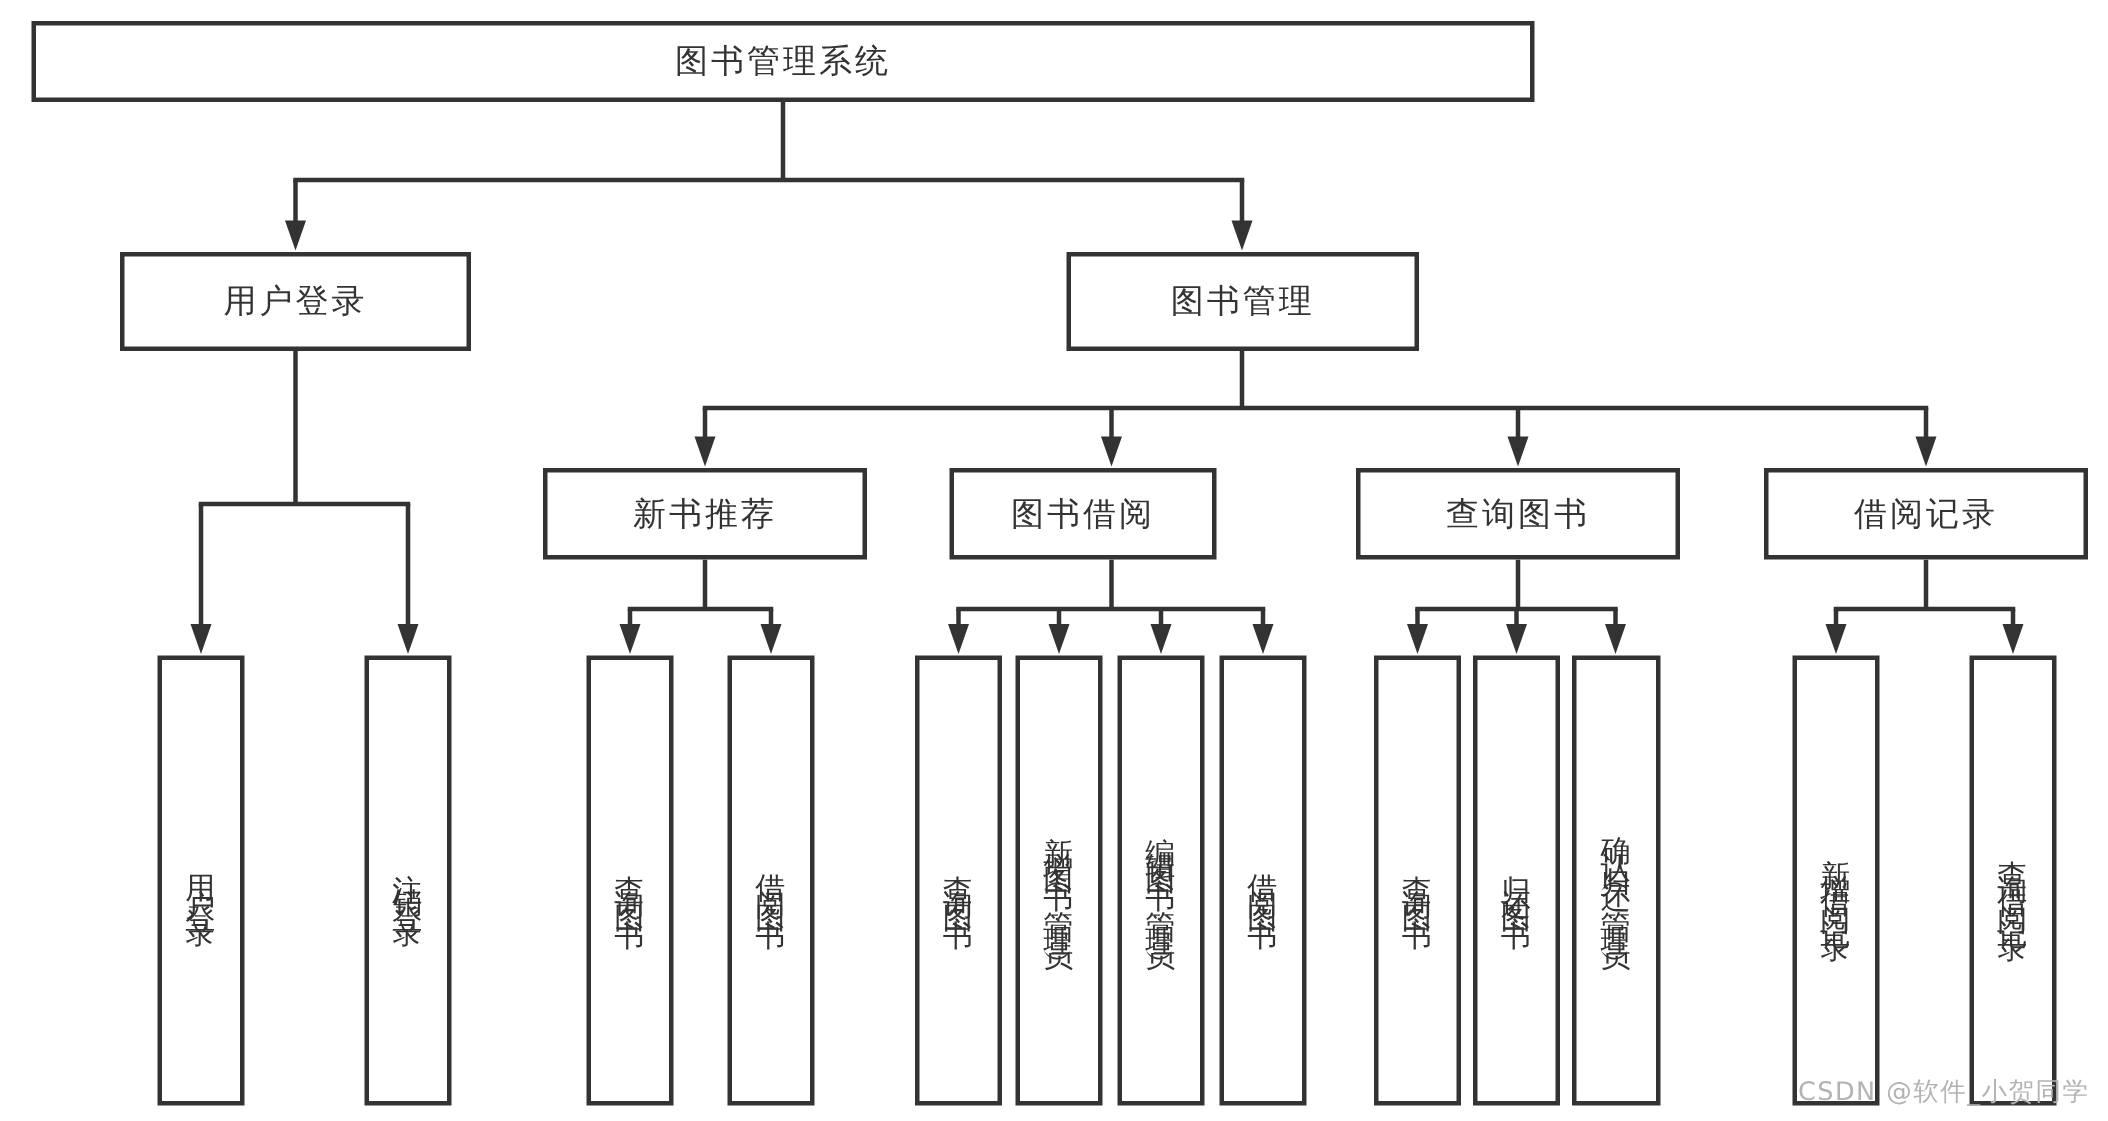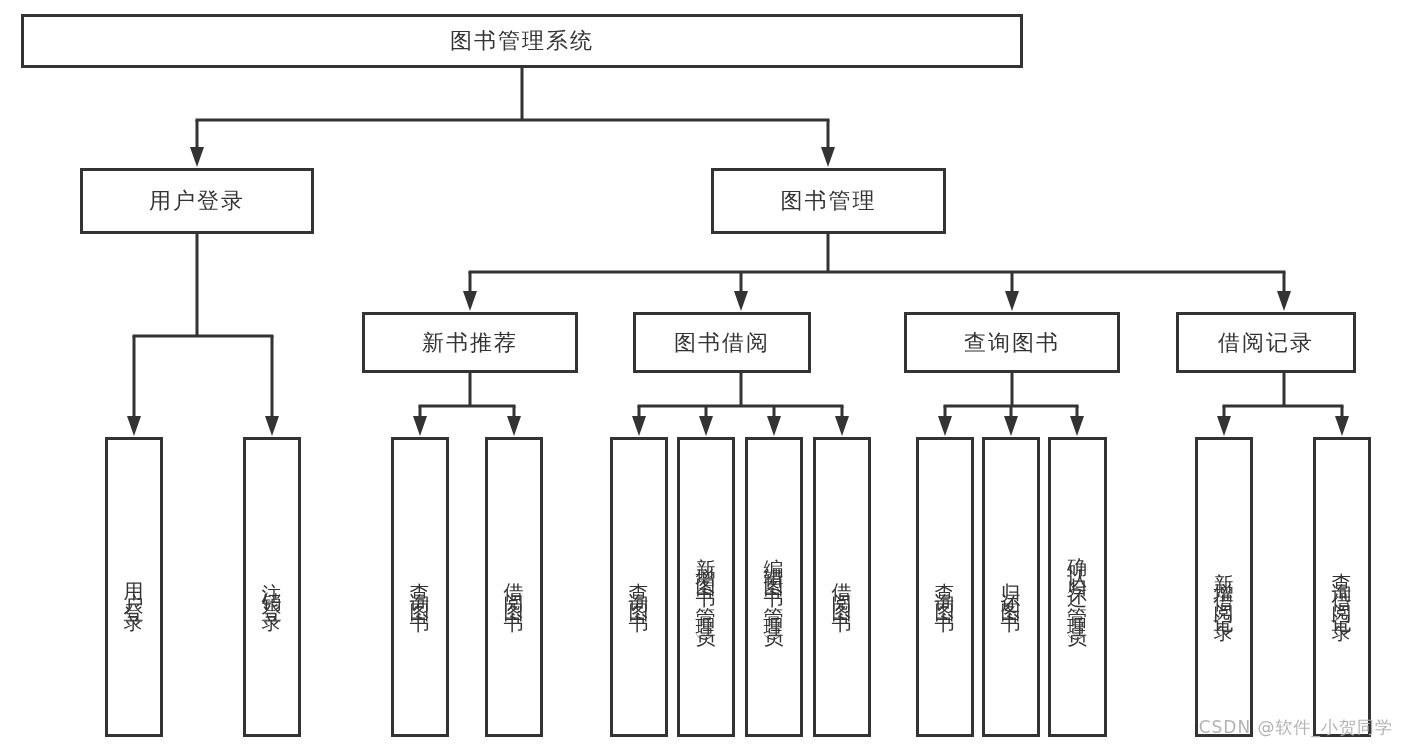--- a/index.html
+++ b/index.html
@@ -22,21 +22,21 @@
   }
   
   .n-root{left:21px;top:14px;width:1002px;height:54px;}
   
   .n-l2a{left:80px;top:168px;width:234px;height:66px;}
   .n-l2b{left:711px;top:168px;width:235px;height:66px;}
   
   .n-l3a{left:362px;top:312px;width:216px;height:61px;}
   .n-l3b{left:633px;top:312px;width:178px;height:61px;}
   .n-l3c{left:904px;top:312px;width:216px;height:61px;}
-  .n-l3d{left:1176px;top:312px;width:180px;height:61px;}
+  .n-l3d{left:1176px;top:312px;width:216px;height:61px;}
   
   .leaf{top:437px;width:58px;height:300px;}
   .g1c1{left:105px;} .g1c2{left:243px;}
   .g2c1{left:391px;} .g2c2{left:485px;}
   .g3c1{left:610px;} .g3c2{left:677px;} .g3c3{left:745px;} .g3c4{left:813px;}
   .g4c1{left:916px;} .g4c2{left:982px;} .g4c3{left:1048px;width:59px;}
   .g5c1{left:1195px;} .g5c2{left:1313px;}
   #watermark{
     position:absolute;right:12px;bottom:8px;z-index:5;
     color:#b3b3b3;font-size:17px;letter-spacing:1px;white-space:nowrap;

